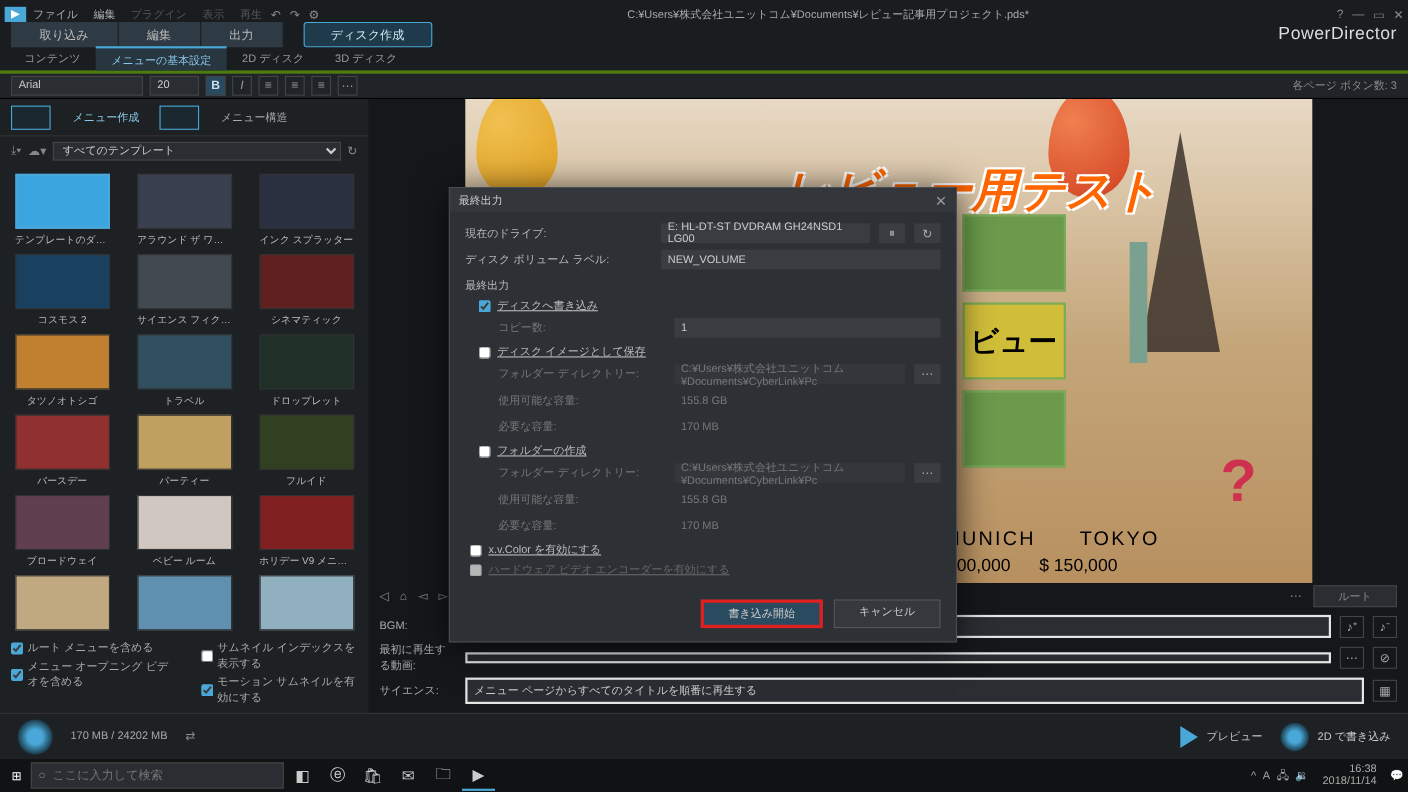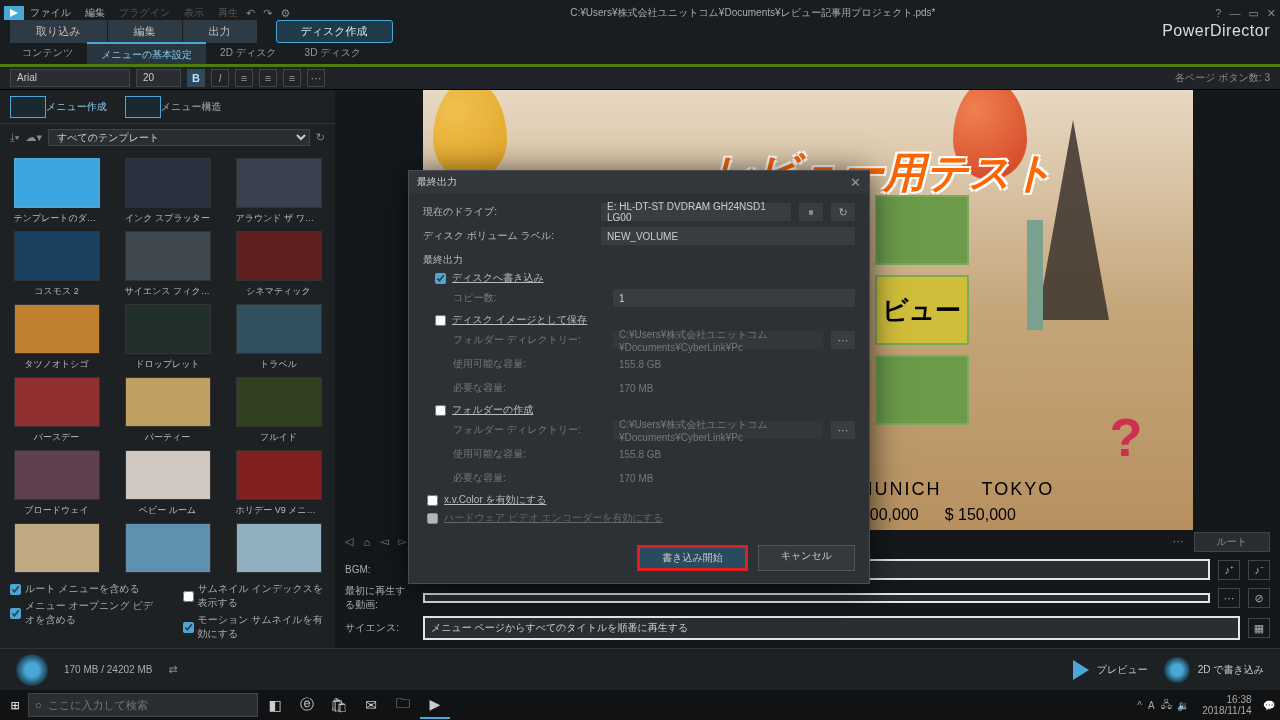--- a/index.html
+++ b/index.html
@@ -35,21 +35,21 @@
 .txttool .sz { width: 45px; }
 .txttool .btn { width: 18px; height: 18px; border: 1px solid #444; display: inline-flex; align-items: center; justify-content: center; cursor: pointer; color: #999; font-size: 11px; }
 .txttool .btn.act { background: #2a4a5f; color: #cde; }
 .txttool .spacer { flex: 1; }
 .txttool .pginfo { font-size: 10px; color: #888; }
 
 
 .main { display: flex; height: 560px; }
 .leftpane { width: 335px; background: #1e2124; display: flex; flex-direction: column; }
 .modebar { height: 34px; display: flex; align-items: center; padding: 0 10px; gap: 18px; border-bottom: 1px solid #333; }
-.modebar .mode { display: flex; align-items: center; gap: 0; cursor: pointer; font-size: 10px; color: #aaa; }
+.modebar .mode { display: flex; align-items: center; gap: 20px; cursor: pointer; font-size: 10px; color: #aaa; }
 .modebar .mode.sel { color: #8bc9ea; }
 .modebar .mode .ic { width: 36px; height: 22px; border: 1px solid #4aa8d8; display: inline-block; background: #1a2830; }
 .filterbar { height: 26px; display: flex; align-items: center; gap: 6px; padding: 0 10px; }
 .filterbar .ic { color: #888; cursor: pointer; }
 .filterbar select { background: #2a2e32; color: #ccc; border: 1px solid #444; padding: 1px 4px; font-size: 10px; flex: 1; }
 .filterbar .rf { color: #888; cursor: pointer; margin-left: auto; }
 
 .tmpl-grid { flex: 1; overflow-y: auto; padding: 8px; display: grid; grid-template-columns: repeat(3,1fr); gap: 6px 14px; }
 .tmpl-grid::-webkit-scrollbar { width: 8px; }
 .tmpl-grid::-webkit-scrollbar-thumb { background: #444; }
@@ -214,50 +214,50 @@
       <span class="ic">☁▾</span>
       <select><option>すべてのテンプレート</option></select>
       <span class="rf">↻</span>
     </div>
     <div class="tmpl-grid" id="tmpl-grid">
         <div class="tmpl">
           <div class="thumb sel" style="background: rgb(59, 165, 224);"></div>
           <div class="lbl">テンプレートのダウ…</div>
         </div>
         <div class="tmpl">
+          <div class="thumb" style="background: rgb(58, 64, 80);"></div>
+          <div class="lbl">アラウンド ザ ワー…</div>
+        </div>
+        <div class="tmpl">
           <div class="thumb" style="background: rgb(42, 48, 64);"></div>
           <div class="lbl">インク スプラッター</div>
         </div>
         <div class="tmpl">
-          <div class="thumb" style="background: rgb(58, 64, 80);"></div>
-          <div class="lbl">アラウンド ザ ワー…</div>
-        </div>
-        <div class="tmpl">
           <div class="thumb" style="background: rgb(26, 64, 96);"></div>
           <div class="lbl">コスモス 2</div>
         </div>
         <div class="tmpl">
           <div class="thumb" style="background: rgb(64, 72, 80);"></div>
           <div class="lbl">サイエンス フィクシ…</div>
         </div>
         <div class="tmpl">
           <div class="thumb" style="background: rgb(96, 32, 32);"></div>
           <div class="lbl">シネマティック</div>
         </div>
         <div class="tmpl">
           <div class="thumb" style="background: rgb(192, 128, 48);"></div>
           <div class="lbl">タツノオトシゴ</div>
         </div>
         <div class="tmpl">
+          <div class="thumb" style="background: rgb(48, 80, 96);"></div>
+          <div class="lbl">トラベル</div>
+        </div>
+        <div class="tmpl">
           <div class="thumb" style="background: rgb(32, 48, 40);"></div>
           <div class="lbl">ドロップレット</div>
-        </div>
-        <div class="tmpl">
-          <div class="thumb" style="background: rgb(48, 80, 96);"></div>
-          <div class="lbl">トラベル</div>
         </div>
         <div class="tmpl">
           <div class="thumb" style="background: rgb(144, 48, 48);"></div>
           <div class="lbl">バースデー</div>
         </div>
         <div class="tmpl">
           <div class="thumb" style="background: rgb(192, 160, 96);"></div>
           <div class="lbl">パーティー</div>
         </div>
         <div class="tmpl">

